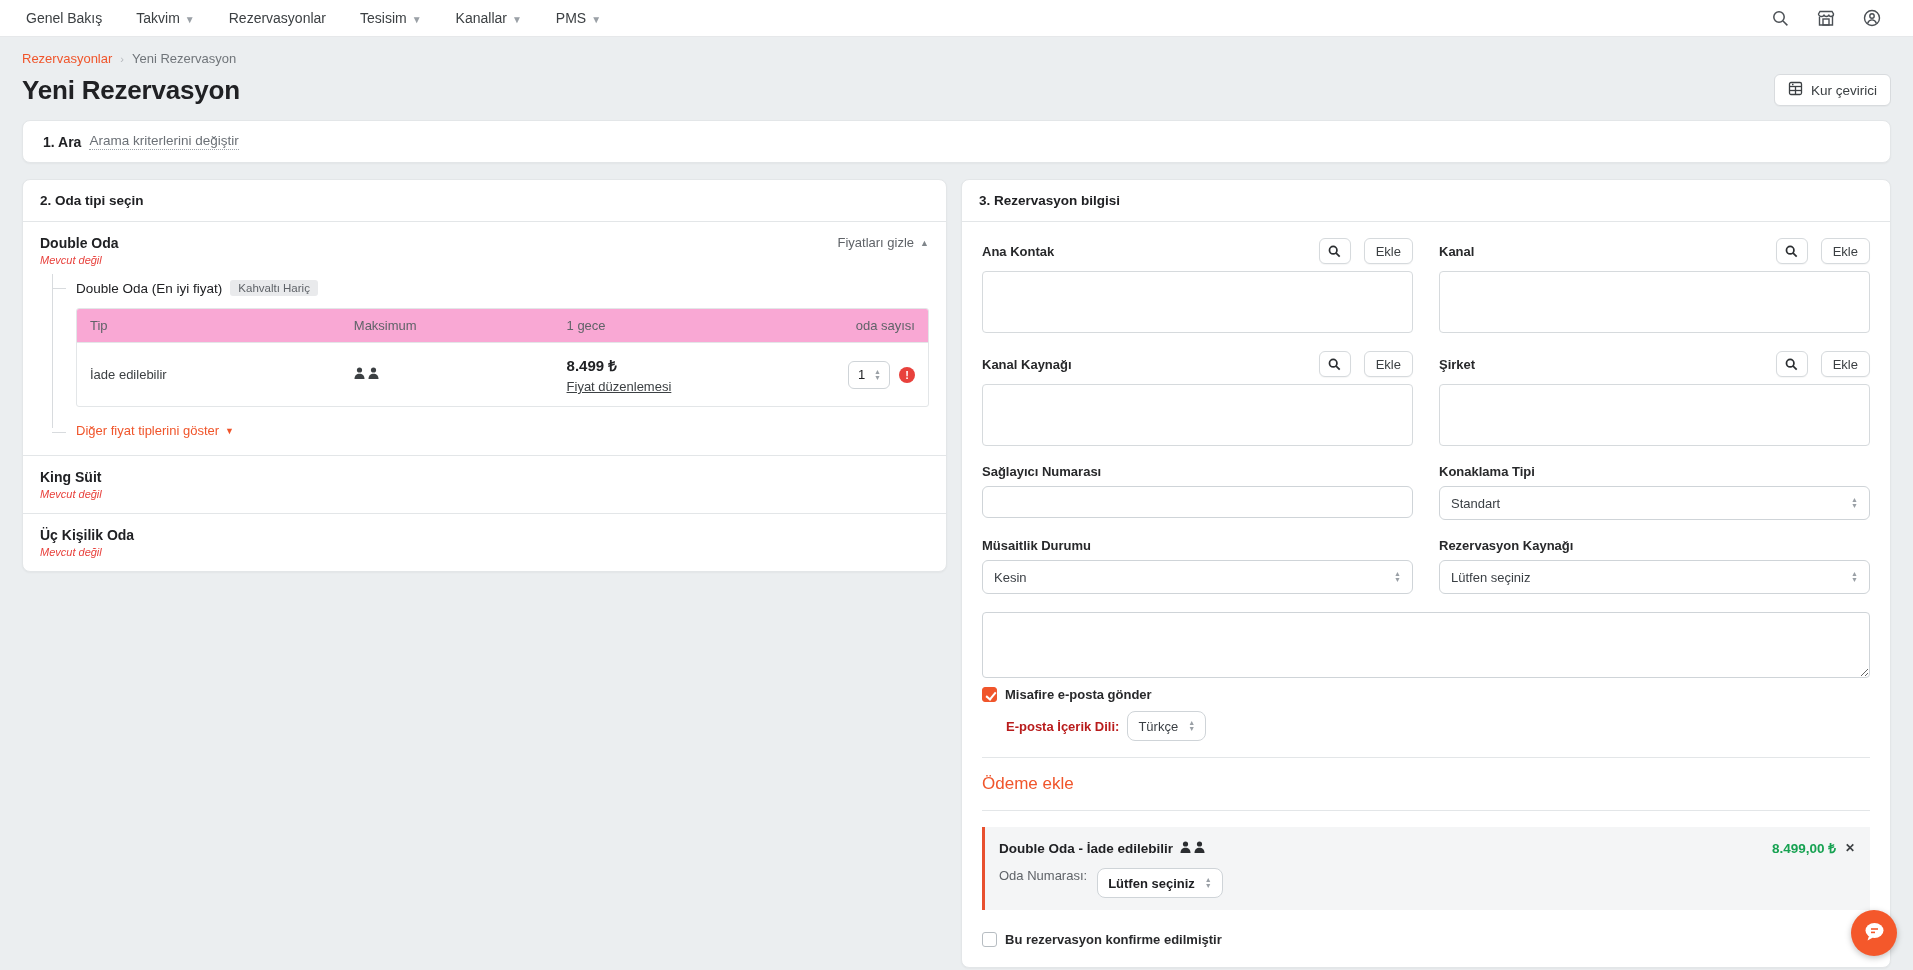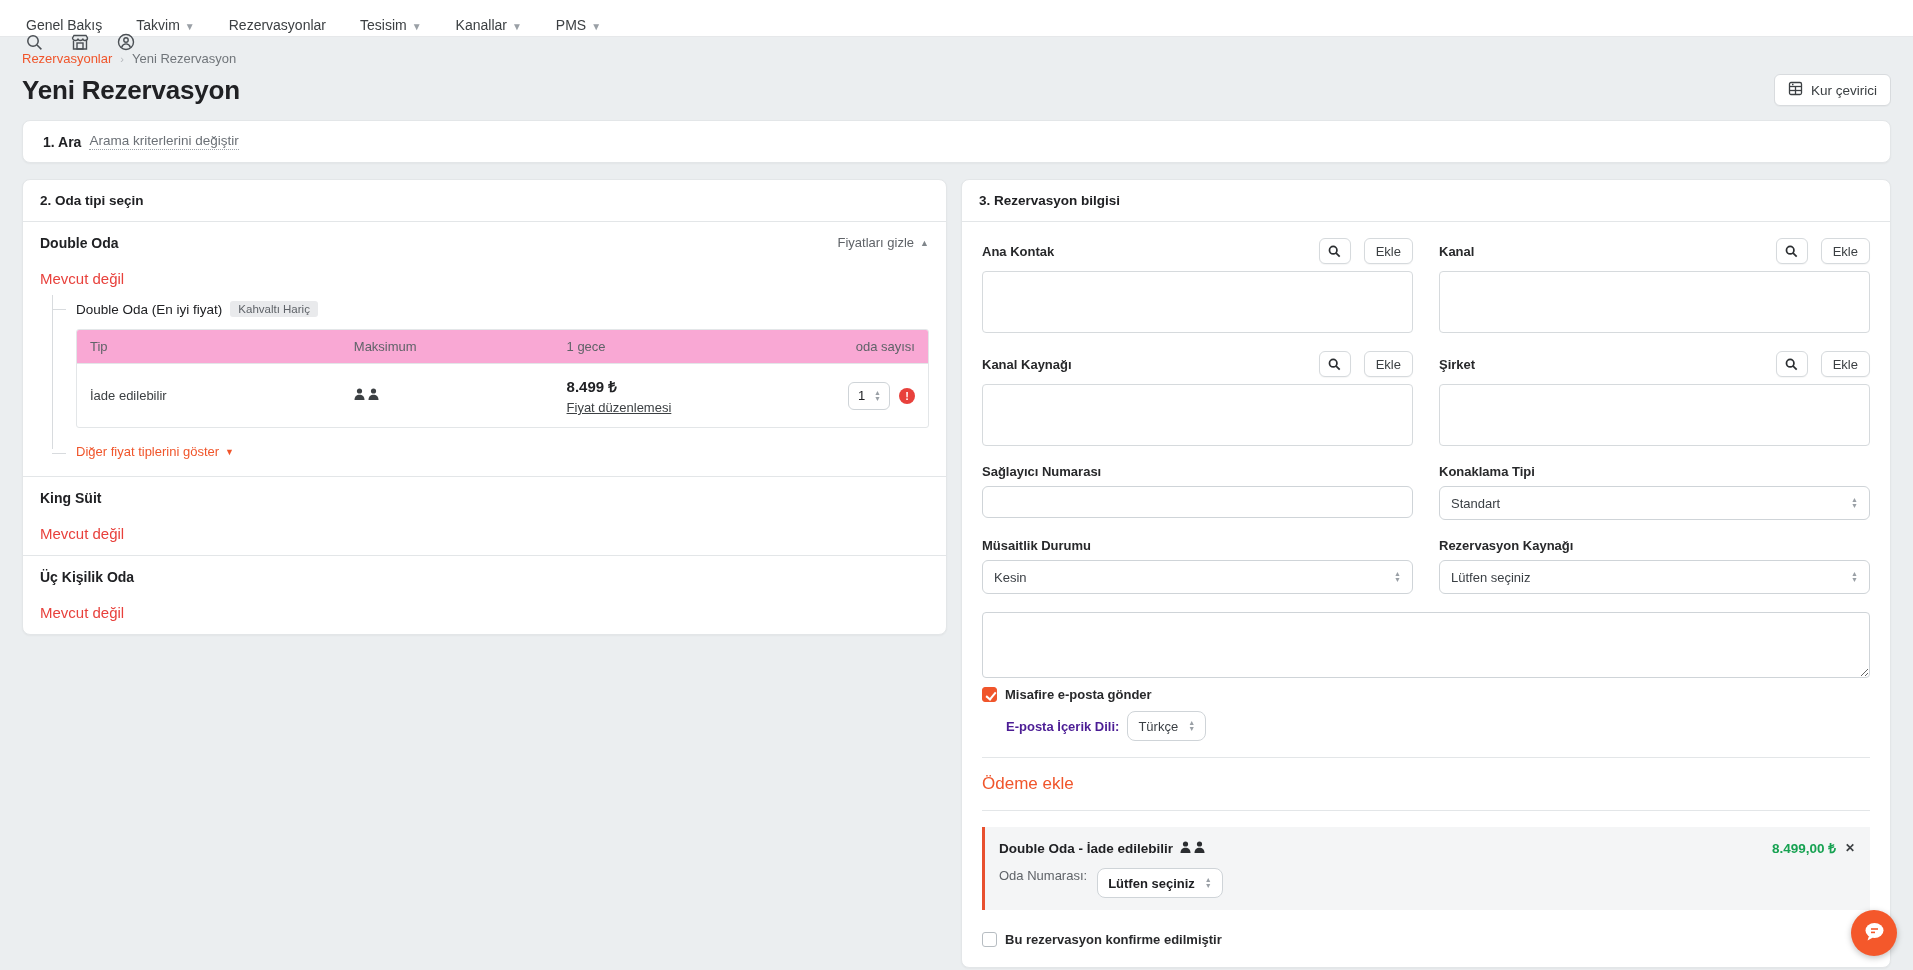--- a/index.html
+++ b/index.html
@@ -14,21 +14,21 @@
   :root{
     --accent:#f0552b;
     --green:#17a252;
     --red:#e8413c;
     --border:#e3e6e8;
     --input-border:#cfd4d8;
   }
   
   .topnav{
     height:37px; background:#fff; border-bottom:1px solid #e6e8ea;
-    display:flex; align-items:flex-start; padding:17px 26px;flex-direction:column;
+    display:flex; align-items:center; padding:17px 26px;
   }
   .topnav .nav-items{ display:flex; gap:34px; align-items:center; }
   .nav-item{ font-size:14px; color:#3c4043; display:flex; align-items:center; gap:5px; cursor:pointer; }
   .nav-caret{ font-size:10px; color:#9aa0a6; transform:translateY(1px); }
   .topnav .spacer{ flex:1; }
   .nav-icons{ display:flex; gap:28px; align-items:center; padding-right:6px; }
   .nav-icons svg{ display:block; }
   
   .page{ padding:10px 22px 20px; }
   .breadcrumb{ display:flex; align-items:center; gap:8px; font-size:13px; color:#70757a; padding:4px 0 6px; }
@@ -53,21 +53,21 @@
   .col-right{ flex:1; }
   .panel-header{
     padding:13px 17px; border-bottom:1px solid var(--border);
     font-size:13.5px; font-weight:bold; color:#202124;
   }
   
   .room-group{ padding:13px 17px; }
   .room-group + .room-group{ border-top:1px solid var(--border); }
   .room-head{ display:flex; justify-content:space-between; align-items:flex-start;gap:40px; }
   .room-name{ font-size:14px; font-weight:bold; color:#202124; }
-  .room-availability{ font-size:15px; color:var(--red); margin-top:19px; }
+  .room-availability{ font-size:11px; color:var(--red); margin-top:3px;font-style:italic; }
   .hide-prices{ font-size:13px; color:#5f6368; cursor:pointer; display:flex; align-items:center; gap:6px; }
   .hide-prices .caret{ font-size:9px; color:#80868b; }
   .rate-tree{ position:relative; margin:14px 0 0 12px; padding-left:24px; }
   .rate-tree::before{ content:''; position:absolute; left:0; top:-6px; bottom:14px; width:1px; background:#d8dbde; }
   .stub{ position:relative; }
   .stub::before{ content:''; position:absolute; left:-24px; top:50%; width:14px; height:1px; background:#d8dbde; }
   .rate-name-row{ display:flex; align-items:center; gap:8px; margin-bottom:12px; }
   .rate-name{ font-size:13.5px; color:#202124; }
   .rate-badge{ background:#e9eaec; color:#5f6368; font-size:11.5px; padding:2px 8px; border-radius:3px; }
   .rate-table{ border:1px solid var(--border); border-radius:3px; overflow:hidden; margin-bottom:14px; }
@@ -124,21 +124,21 @@
   }
   .checkbox-row{ display:flex; align-items:center; gap:8px; margin-top:6px; cursor:pointer; }
   .checkbox{ width:15px; height:15px; border-radius:3px; border:1px solid #b7bdc2; background:#fff; position:relative; flex:0 0 auto; }
   .checkbox.checked{ background:var(--accent); border-color:var(--accent); }
   .checkbox.checked::after{
     content:''; position:absolute; left:4.5px; top:1.5px; width:4px; height:8px;
     border:solid #fff; border-width:0 2px 2px 0; transform:rotate(40deg);
   }
   .checkbox-label{ font-size:13px; font-weight:bold; color:#28292b; }
   .email-lang{ display:flex; align-items:center; gap:8px; margin:9px 0 2px 24px; }
-  .email-lang-label{ font-size:13px; font-weight:bold; color:#4c1d95; }
+  .email-lang-label{ font-size:13px; font-weight:bold; color:#b91c1c; }
   .small-select{
     height:30px; border:1px solid var(--input-border); border-radius:8px; background:#fff;
     display:flex; align-items:center; gap:10px; padding:0 10px; font-size:13px; color:#3a3f44; cursor:pointer;
   }
   .divider{ height:1px; background:var(--border); margin:16px 0; }
   .payment-link{ font-size:17px; color:var(--accent); cursor:pointer; display:inline-block; }
   .summary-card{
     background:#f4f5f6; border-left:3px solid #e8502f; padding:12px 15px 12px 14px; margin-top:4px;
   }
   .summary-top{ display:flex; align-items:center; justify-content:space-between; }

